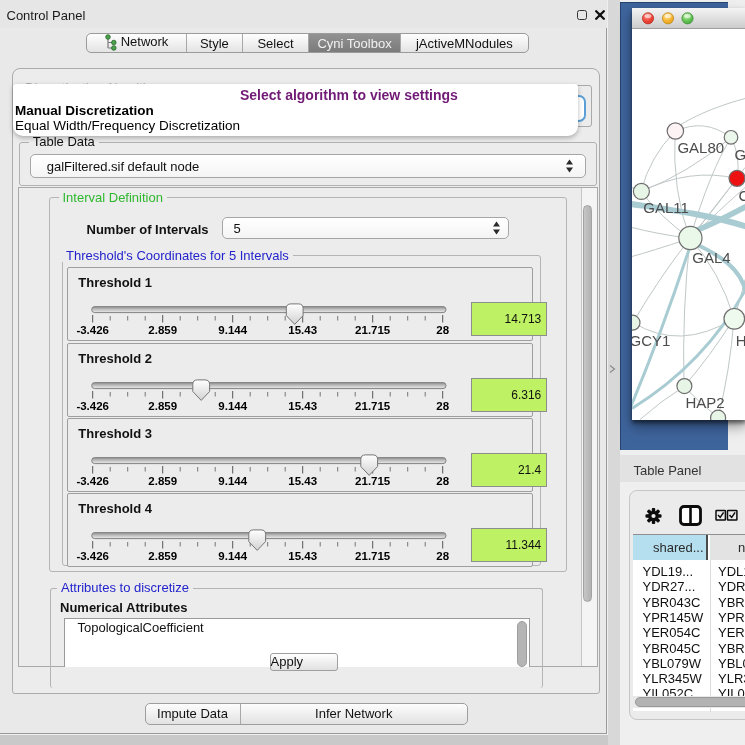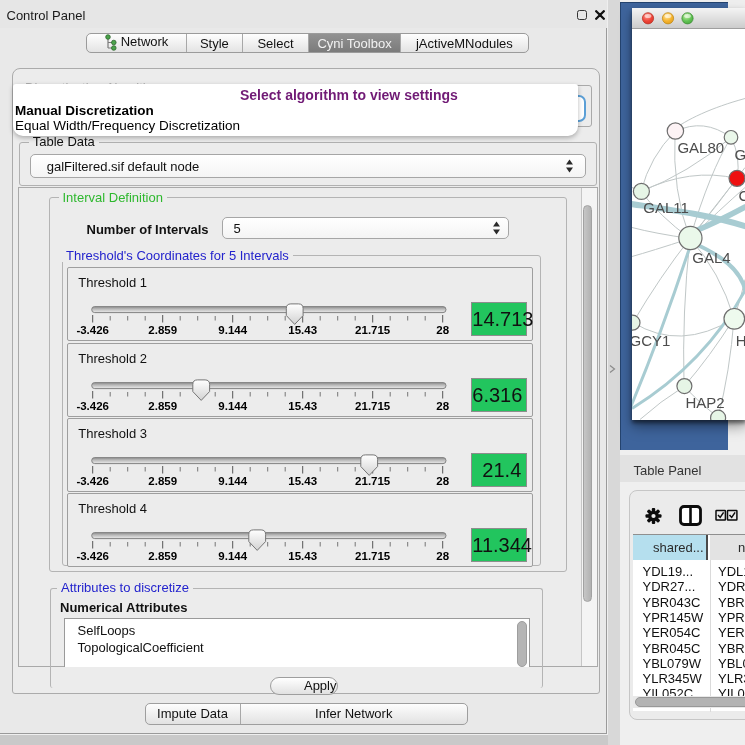--- a/index.html
+++ b/index.html
@@ -3,22 +3,22 @@
 *{margin:0;padding:0;box-sizing:border-box}
 html,body{width:745px;height:745px;overflow:hidden}
 body{font-family:"Liberation Sans",sans-serif;background:#efefef;position:relative;font-size:13px;color:#111}
 .abs{position:absolute}
 .group{position:absolute;border:1px solid #b1b1b1;border-radius:3px}
 .gtitle{position:absolute;top:-7.5px;left:9px;background:#ececec;padding:0 4px;font-size:13px;line-height:13px;white-space:nowrap}
 .combo{position:absolute;background:linear-gradient(#ffffff,#f4f4f4);border:1px solid #a6a6a6;border-radius:5px;font-size:13px;color:#111}
 .combo .ct{position:absolute;top:50%;transform:translateY(-50%);white-space:nowrap}
 .spin{position:absolute;right:7px;top:50%;transform:translateY(-50%);width:9px;height:14px}
 .tbox{position:absolute;left:66px;width:466px;height:74px;border:1px solid #9e9e9e;border-radius:2px;background:#ececec}
-.tbox .tt{position:absolute;left:10px;top:7px;font-weight:normal;font-size:13px}
-.vbox{position:absolute;left:403px;top:34px;width:56px;height:34px;background:#22c55e;border:1px solid #8d8d8d;font-size:20px;text-align:right;line-height:32px;padding-right:5px;color:#111}
+.tbox .tt{position:absolute;left:10px;top:7px;font-weight:bold;font-size:13px}
+.vbox{position:absolute;left:403px;top:34px;width:76px;height:34px;background:#bef264;border:1px solid #8d8d8d;font-size:12px;text-align:right;line-height:32px;padding-right:5px;color:#111}
 .litem{font-size:13px;line-height:17.4px;white-space:nowrap}
 .row{position:absolute;font-size:13px;white-space:nowrap}
 </style></head><body>
 
 <div class="abs" id="leftwin" style="left:0;top:0;width:607px;height:734px;background:#e9e9e9;border-right:1px solid #9a9a9a;border-bottom:1px solid #9a9a9a">
   <div class="abs" style="left:0;top:0;width:607px;height:28px;background:#e6e6e6"></div>
   <div class="abs" style="left:6.5px;top:8px;font-size:13px;color:#1a1a1a">Control Panel</div>
 
   <div class="abs" style="left:577px;top:10px;width:10px;height:10px;border:1.6px solid #333;border-radius:2.5px"></div>
   <svg class="abs" style="left:595px;top:10px" width="10" height="10" viewBox="0 0 10 10">
@@ -192,28 +192,27 @@
               </svg>
               <div class="vbox">11.344</div>
             </div>
         </div>
       </div>
 
       <div class="group" style="left:31px;top:399.5px;width:493px;height:100px;border-color:#b4b4b4;border-bottom:none">
         <span class="gtitle" style="color:#2323cd;left:6px">Attributes to discretize</span>
         <div class="abs" style="left:9px;top:11px;font-weight:bold">Numerical Attributes</div>
         <div class="abs" style="left:12.5px;top:29.5px;width:466px;height:49px;background:#fff;border:1px solid #9a9a9a;border-bottom:none;overflow:hidden">
-          <div class="litem" style="margin-left:13px;margin-top:3px">SelfLoops</div>
           <div class="litem" style="margin-left:13px">TopologicalCoefficient</div>
           <div class="abs" style="right:1.5px;top:2px;width:10px;height:46px;background:#b5b5b5;border:1px solid #9e9e9e;border-radius:5px"></div>
         </div>
       </div>
     </div>
 
-    <div class="abs" style="left:256.5px;top:608px;width:68px;height:18px;background:linear-gradient(#ffffff,#e1e1e1);border:1px solid #9e9e9e;border-radius:9px;text-align:right;line-height:16px;font-size:13px">Apply</div>
+    <div class="abs" style="left:256.5px;top:584px;width:68px;height:18px;background:linear-gradient(#ffffff,#e1e1e1);border:1px solid #9e9e9e;border-radius:3px;text-align:left;line-height:16px;font-size:13px">Apply</div>
   </div>
 
   <div class="abs" style="left:144.5px;top:702.5px;width:323.5px;height:22px;border:1px solid #9e9e9e;border-radius:5px;background:linear-gradient(#fdfdfd,#e2e2e2);overflow:hidden;display:flex">
     <div style="width:95px;border-right:1px solid #a8a8a8;display:flex;align-items:center;justify-content:center">Impute Data</div>
     <div style="flex:1;display:flex;align-items:center;justify-content:center">Infer Network</div>
   </div>
 </div>
 <svg class="abs" style="left:608px;top:364px;z-index:5" width="8" height="10" viewBox="0 0 8 10">
     <path d="M2 1.5 L6.5 5 L2 8.5" fill="none" stroke="#8a8a8a" stroke-width="1.2"></path>
   </svg>

